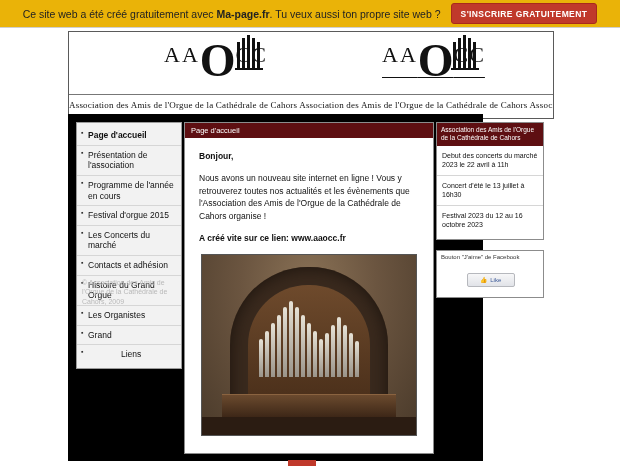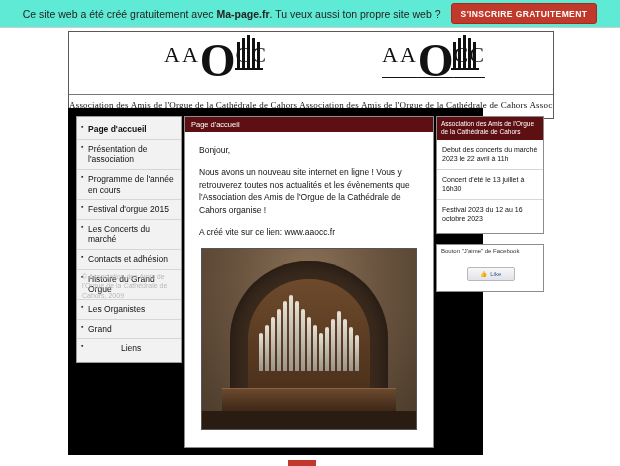--- a/index.html
+++ b/index.html
@@ -15,21 +15,21 @@
     overflow: hidden;
     background: #ffffff;
   }
 
   
   .promo-bar {
     position: absolute;
     left: 0; top: 0;
     width: 620px;
     height: 27px;
-    background: #5eead4;
+    background: #eab308;
     border-bottom: 1px solid #cfcfcf;
     display: flex;
     align-items: center;
     justify-content: center;
     font-size: 10.5px;
     color: #222;
   }
   .promo-text { white-space: nowrap; }
   .promo-text b { font-weight: bold; }
   .promo-btn {
@@ -86,21 +86,21 @@
     white-space: nowrap;
     overflow: hidden;
     padding-top: 5px;
     box-sizing: border-box;
     letter-spacing: .2px;
   }
 
   
   .frame {
     position: absolute;
-    left: 68px; top: 108px;
+    left: 68px; top: 114px;
     width: 415px;
     height: 347px;
     background: #000000;
   }
 
   
   .sidebar {
     position: absolute;
     left: 8px; top: 8px;
     width: 104px;
@@ -154,21 +154,21 @@
     padding: 3px 0 0 6px;
     box-sizing: border-box;
   }
   .content-body {
     padding: 12px 14px 0 14px;
     font-size: 8.5px;
     color: #111;
     line-height: 1.5;
   }
   .content-body p { margin: 0 0 9px 0; }
-  .content-body .lead { font-weight: normal; }
+  .content-body .lead { font-weight: bold; }
   .photo {
     margin: 6px auto 0 auto;
     width: 214px;
     height: 180px;
     border: 1px solid #555;
     background: #2a1a12;
     position: relative;
     overflow: hidden;
   }
   .photo .wall {

